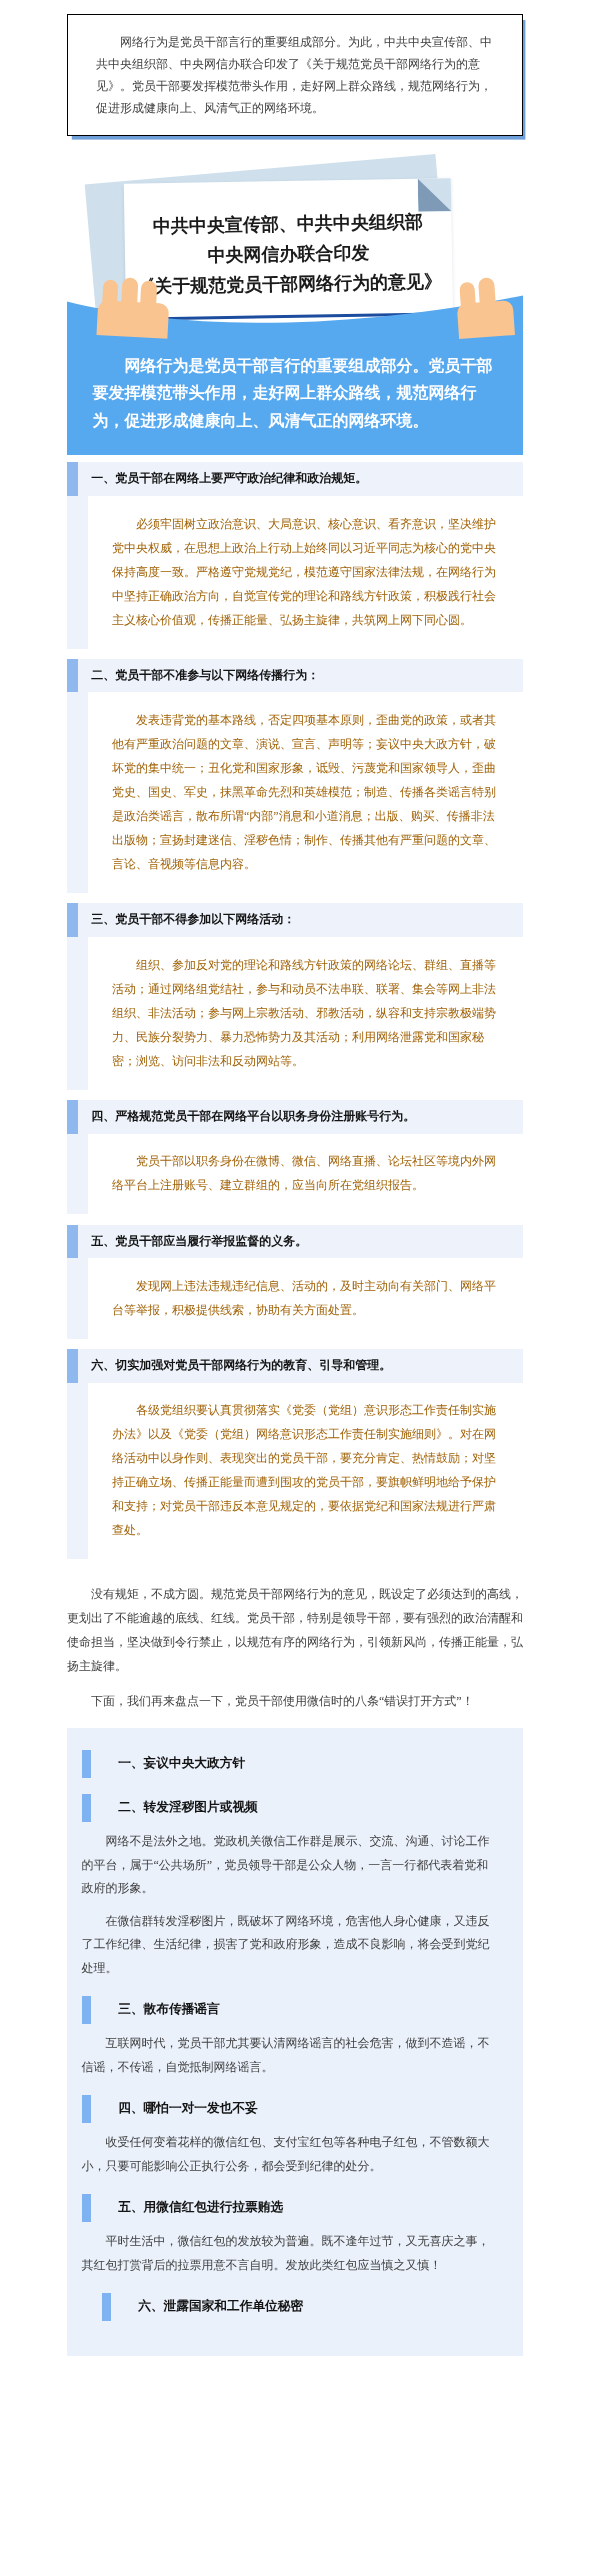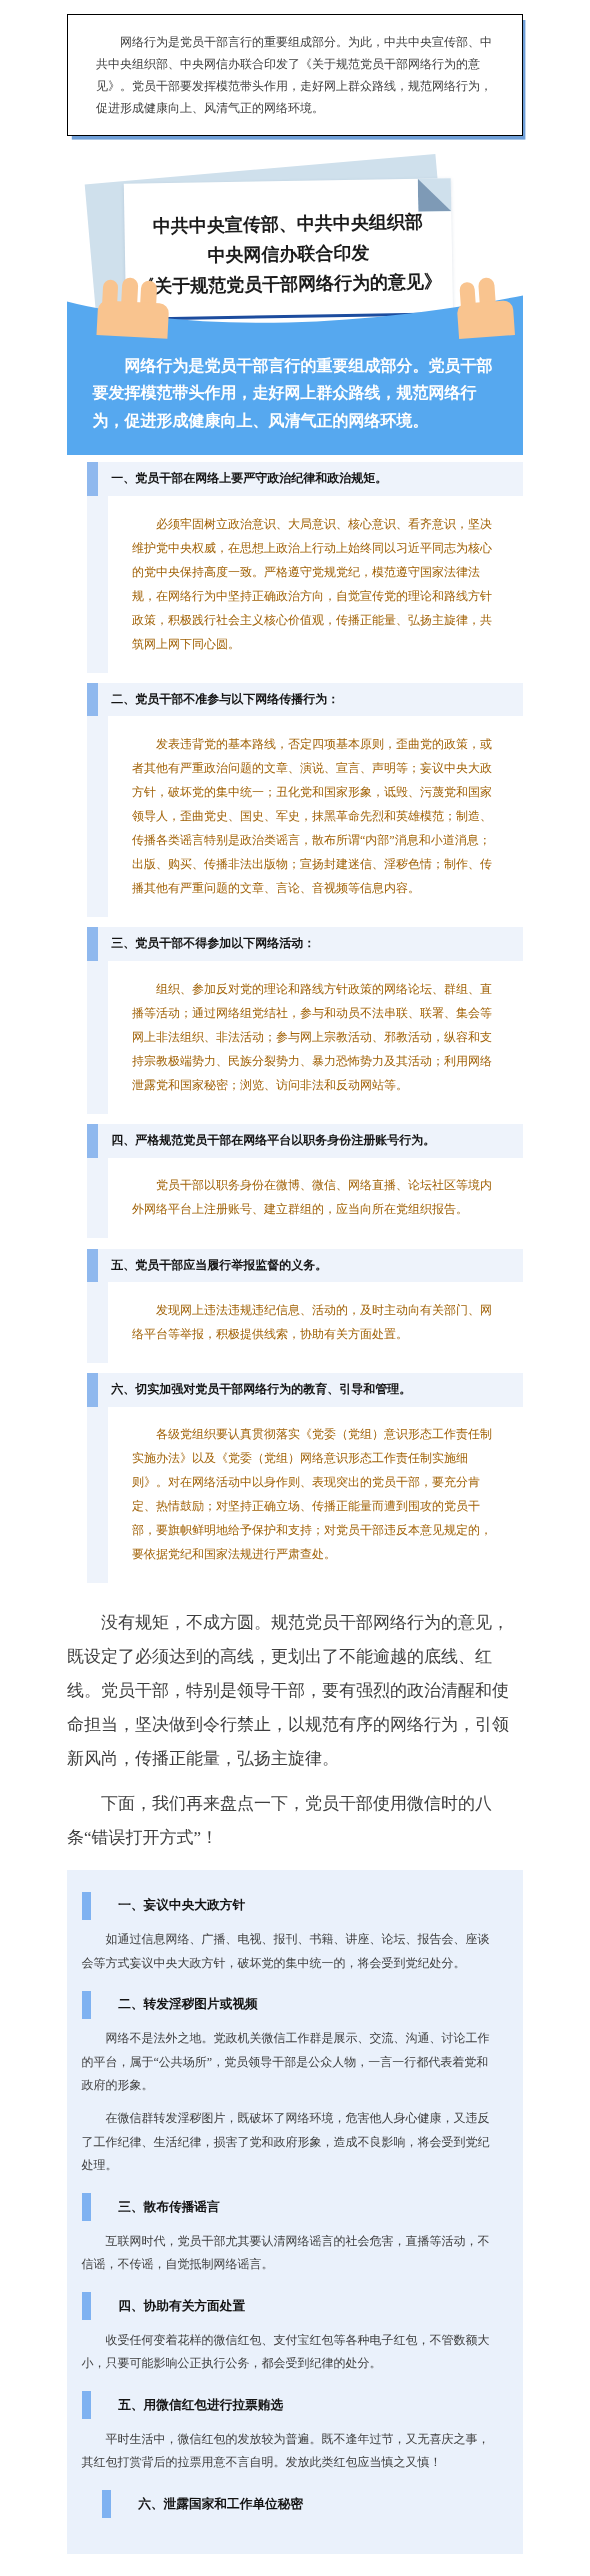--- a/index.html
+++ b/index.html
@@ -34,34 +34,34 @@
   .hand-l{left:31px;bottom:-1.2px;width:71px;height:60px;transform:rotate(3deg);}
   .hand-r{right:9.7px;bottom:-1.2px;width:56px;height:59px;transform:rotate(-4deg);}
   .f1{left:3.6px;} .f2{left:23px;bottom:24px;} .f3{left:42px;bottom:22px;}
 
   
   .banner{background:#56a8ef;padding:15.7px 25.4px 20.6px;box-sizing:border-box;}
   .banner p{margin:0;color:#ffffff;font-weight:bold;font-size:16px;line-height:1.72;
             text-indent:2em;}
 
   
-  .section{margin-top:7.3px;margin-bottom:10.3px;margin-left:20px;}
+  .section{margin-top:7.3px;margin-bottom:10.3px;}
   .sec-head{display:flex;align-items:stretch;}
   .sec-accent{width:11px;background:#8fb8ee;flex:none;}
   .sec-band{flex:1;background:#eef3fb;padding:9px 13.3px;}
   .sec-band h2{margin:0;font-size:12px;font-weight:bold;color:#141414;line-height:1.3;}
   .sec-body{background:#eef3fb;padding-left:21px;}
   .sec-inner{background:#ffffff;padding:15.7px 27px 17px 24px;}
   .sec-inner p{margin:0;font-family:"Liberation Serif","DejaVu Serif",serif;font-size:12px;
                line-height:2;text-indent:2em;color:#a16207;}
 
   
   .closing{margin:23px auto 14.5px;}
   .closing p{margin:0 0 11px;font-family:"Liberation Serif","DejaVu Serif",serif;
-             font-size:17px;line-height:2;text-indent:2em;color:#3e3e3e;}
+             font-size:12px;line-height:2;text-indent:2em;color:#3e3e3e;}
 
   
   .tips-card{background:#eaf1fb;padding:22px 12px 27px 14.5px;box-sizing:border-box;
              margin-bottom:11px;}
   .tip{margin-bottom:15.7px;}
   .tip:last-child{margin-bottom:0;margin-left:20px;}
   .tip-head{display:flex;align-items:center;margin:0 0 8.5px;gap:18px;}
   .tip-accent{width:9px;height:28px;background:#7fb2f1;flex:none;margin-right:9.7px;}
   .tip-head h3{margin:0;font-size:12.7px;font-weight:bold;color:#141414;}
   .tip p{margin:0 0 0;font-family:"Liberation Serif","DejaVu Serif",serif;font-size:12px;
@@ -197,44 +197,43 @@
     <p>下面，我们再来盘点一下，党员干部使用微信时的八条“错误打开方式”！</p>
   </div>
 
   <section class="tips-card">
 
     <div class="tip">
       <div class="tip-head">
         <div class="tip-accent"></div>
         <h3>一、妄议中央大政方针</h3>
       </div>
-      <p>如通过信息网络、广播、电视、报刊、书籍、讲座、论坛、报告会、座谈会等方式妄议中央大政方针，破坏党的集中统一的，将会受到党纪处分。</p>
     </div>
 
     <div class="tip">
       <div class="tip-head">
         <div class="tip-accent"></div>
         <h3>二、转发淫秽图片或视频</h3>
       </div>
       <p>网络不是法外之地。党政机关微信工作群是展示、交流、沟通、讨论工作的平台，属于“公共场所”，党员领导干部是公众人物，一言一行都代表着党和政府的形象。</p>
       <p>在微信群转发淫秽图片，既破坏了网络环境，危害他人身心健康，又违反了工作纪律、生活纪律，损害了党和政府形象，造成不良影响，将会受到党纪处理。</p>
     </div>
 
     <div class="tip">
       <div class="tip-head">
         <div class="tip-accent"></div>
         <h3>三、散布传播谣言</h3>
       </div>
-      <p>互联网时代，党员干部尤其要认清网络谣言的社会危害，直播等活动，不信谣，不传谣，自觉抵制网络谣言。</p>
-    </div>
-
-    <div class="tip">
-      <div class="tip-head">
-        <div class="tip-accent"></div>
-        <h3>四、协助有关方面处置</h3>
+      <p>互联网时代，党员干部尤其要认清网络谣言的社会危害，做到不造谣，不信谣，不传谣，自觉抵制网络谣言。</p>
+    </div>
+
+    <div class="tip">
+      <div class="tip-head">
+        <div class="tip-accent"></div>
+        <h3>四、哪怕一对一发也不妥</h3>
       </div>
       <p>收受任何变着花样的微信红包、支付宝红包等各种电子红包，不管数额大小，只要可能影响公正执行公务，都会受到纪律的处分。</p>
     </div>
 
     <div class="tip">
       <div class="tip-head">
         <div class="tip-accent"></div>
         <h3>五、用微信红包进行拉票贿选</h3>
       </div>
       <p>平时生活中，微信红包的发放较为普遍。既不逢年过节，又无喜庆之事，其红包打赏背后的拉票用意不言自明。发放此类红包应当慎之又慎！</p>

